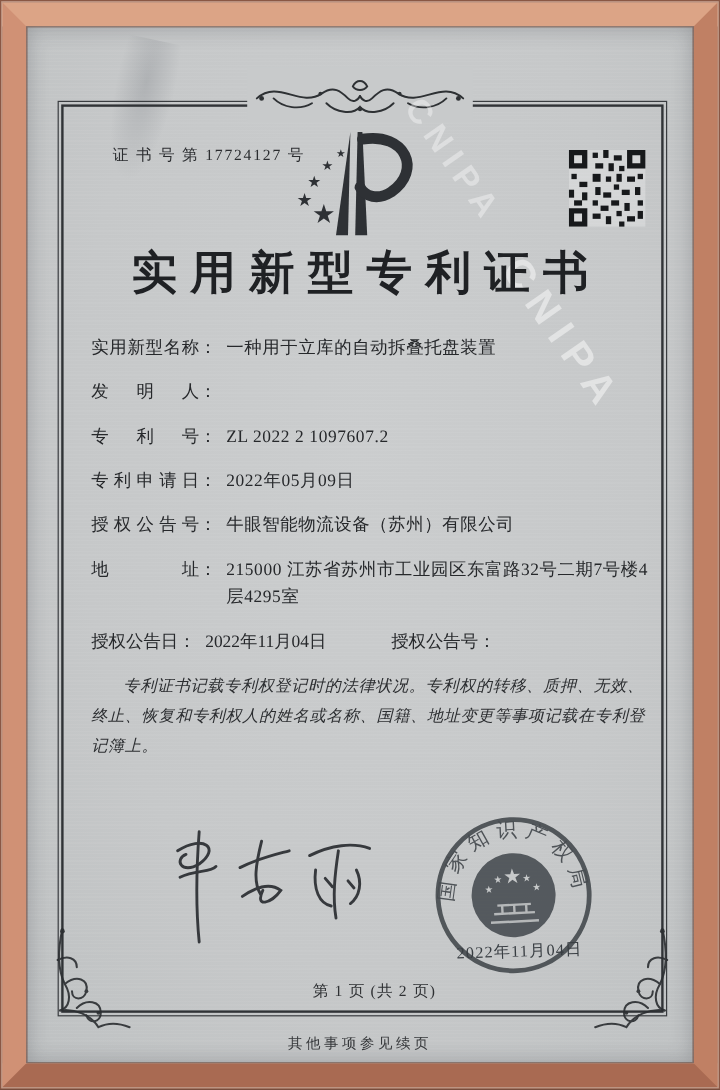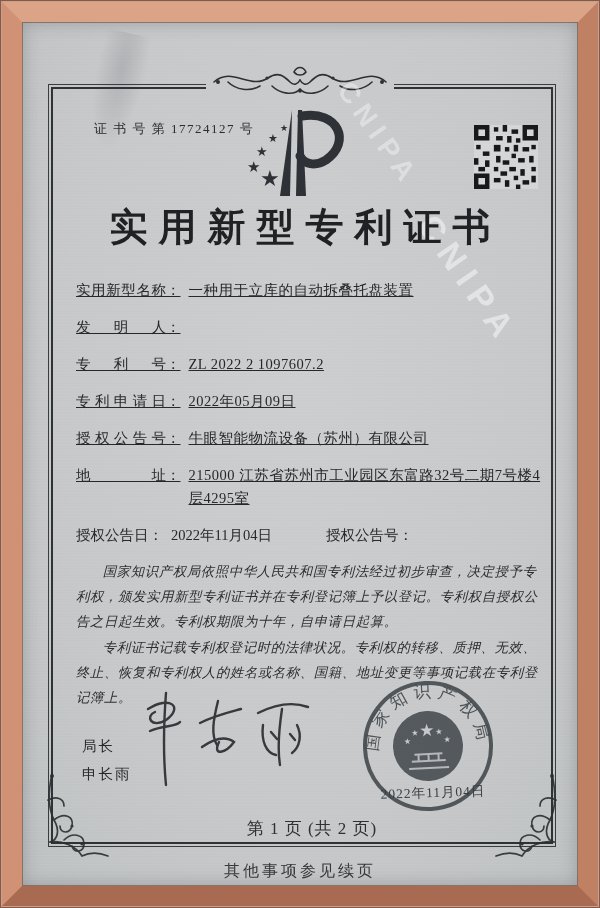--- a/index.html
+++ b/index.html
@@ -22,37 +22,37 @@
   .corner{opacity:.9;}
   .wm{font-family:"Liberation Sans",sans-serif;font-weight:bold;pointer-events:none;}
   .wm1{left:296px;top:96px;transform:rotate(55deg);font-size:28px;letter-spacing:7px;color:rgba(255,255,255,.38);}
   .wm2{left:372px;top:238px;transform:rotate(55deg);font-size:34px;letter-spacing:9px;color:rgba(255,255,255,.48);}
   .certno{left:72px;top:98px;font-size:13px;letter-spacing:1.5px;color:#2b2d30;}
   .qr{left:452px;top:103px;}
   .logo{left:198px;top:82px;}
   .title{left:0;right:0;top:180px;text-align:center;font-size:38px;font-weight:bold;
          letter-spacing:11px;text-indent:11px;color:#1f2124;}
   .fields{left:54px;right:34px;top:257px;font-size:14.5px;line-height:23px;}
-  .frow{display:flex;margin-bottom:14px;text-decoration:underline;}
+  .frow{display:flex;margin-bottom:14px;}
   .flabel{display:inline-block;width:90px;text-align:justify;text-align-last:justify;flex:none;}
   .fcolon{flex:none;margin-right:8px;}
   .fvalue{flex:1;letter-spacing:.5px;}
   .grant{display:flex;margin-bottom:6px;}
   .grant .pair{display:flex;}
   .grant .pair2{margin-left:54px;}
   .paras{margin-top:12px;font-style:italic;font-size:13.4px;line-height:1.88;
          letter-spacing:.6px;color:#2c2e31;}
   .paras p{margin:0;text-indent:2em;}
   .signer{left:60px;top:710px;font-size:14.5px;line-height:28px;letter-spacing:2px;}
   .sig{left:98px;top:655px;opacity:.88;}
   .seal{left:336px;top:654px;transform:rotate(-3deg);opacity:.92;}
   .sealdate{left:326px;top:762px;width:170px;text-align:center;font-size:13.5px;
             letter-spacing:1px;color:#383d42;transform:rotate(-2deg);}
-  .pagenum{left:0;right:0;top:795px;text-align:center;font-size:17px;letter-spacing:1px;color:#2e3033;padding-left:24px;}
-  .note{left:0;right:0;top:839px;text-align:center;font-size:16px;letter-spacing:3px;color:#36383b;}
+  .pagenum{left:0;right:0;top:795px;text-align:center;font-size:13px;letter-spacing:1px;color:#2e3033;padding-left:24px;}
+  .note{left:0;right:0;top:839px;text-align:center;font-size:12px;letter-spacing:3px;color:#36383b;}
   svg text{font-family:"DejaVu Sans",sans-serif;}
   .smudge{left:70px;top:10px;width:50px;height:120px;background:
      radial-gradient(ellipse at 50% 30%,rgba(70,75,85,.18),rgba(0,0,0,0) 70%);
      transform:rotate(12deg);pointer-events:none;}
 </style>
 </head>
 <body>
 
 <div class="frame-outer">
   <div class="frame">
@@ -204,29 +204,24 @@
             <span>授权公告日</span>
               <span class="fcolon">：</span>
             <span>2022年11月04日</span>
           </span>
           <span class="pair pair2">
             <span>授权公告号</span>
               <span class="fcolon">：</span>
           </span>
         </div>
         <div class="paras">
-          <p>国家知识产权局依照中华人民共和国专利法经过初步审查，决定授予专利权，颁发实用新型专利证书并在专利登记簿上予以登记。专利权自授权公告之日起生效。专利权期限为十年，自申请日起算。</p>
           <p>专利证书记载专利权登记时的法律状况。专利权的转移、质押、无效、终止、恢复和专利权人的姓名或名称、国籍、地址变更等事项记载在专利登记簿上。</p>
         </div>
       </div>
 
-      <div class="abs signer">
-        <div>局长</div>
-        <div>申长雨</div>
-      </div>
 
       <svg class="abs sig" width="215" height="125" viewBox="0 0 215 125">
         <g stroke="#23262a" stroke-width="2.4" fill="none" stroke-linecap="round">
           <path d="M46,16 C44,42 43,78 46,108"></path>
           <path d="M28,32 C50,18 64,30 46,43 C31,52 25,39 35,35"></path>
           <path d="M30,54 C43,48 56,50 60,45"></path>
           <path d="M98,24 C93,44 91,58 97,68"></path>
           <path d="M80,46 C96,38 110,35 121,32"></path>
           <path d="M82,70 C95,61 106,59 114,65 C106,76 92,80 99,65"></path>
           <path d="M138,36 C156,27 174,25 188,30"></path>

